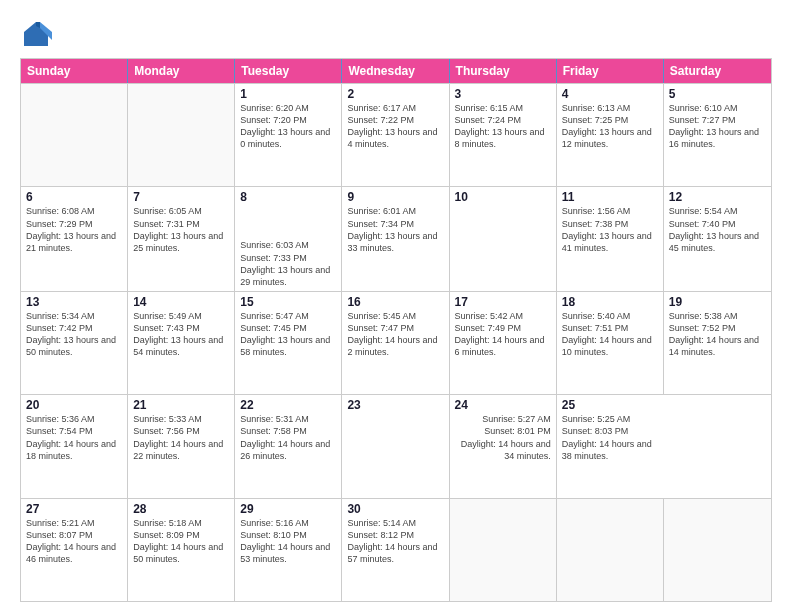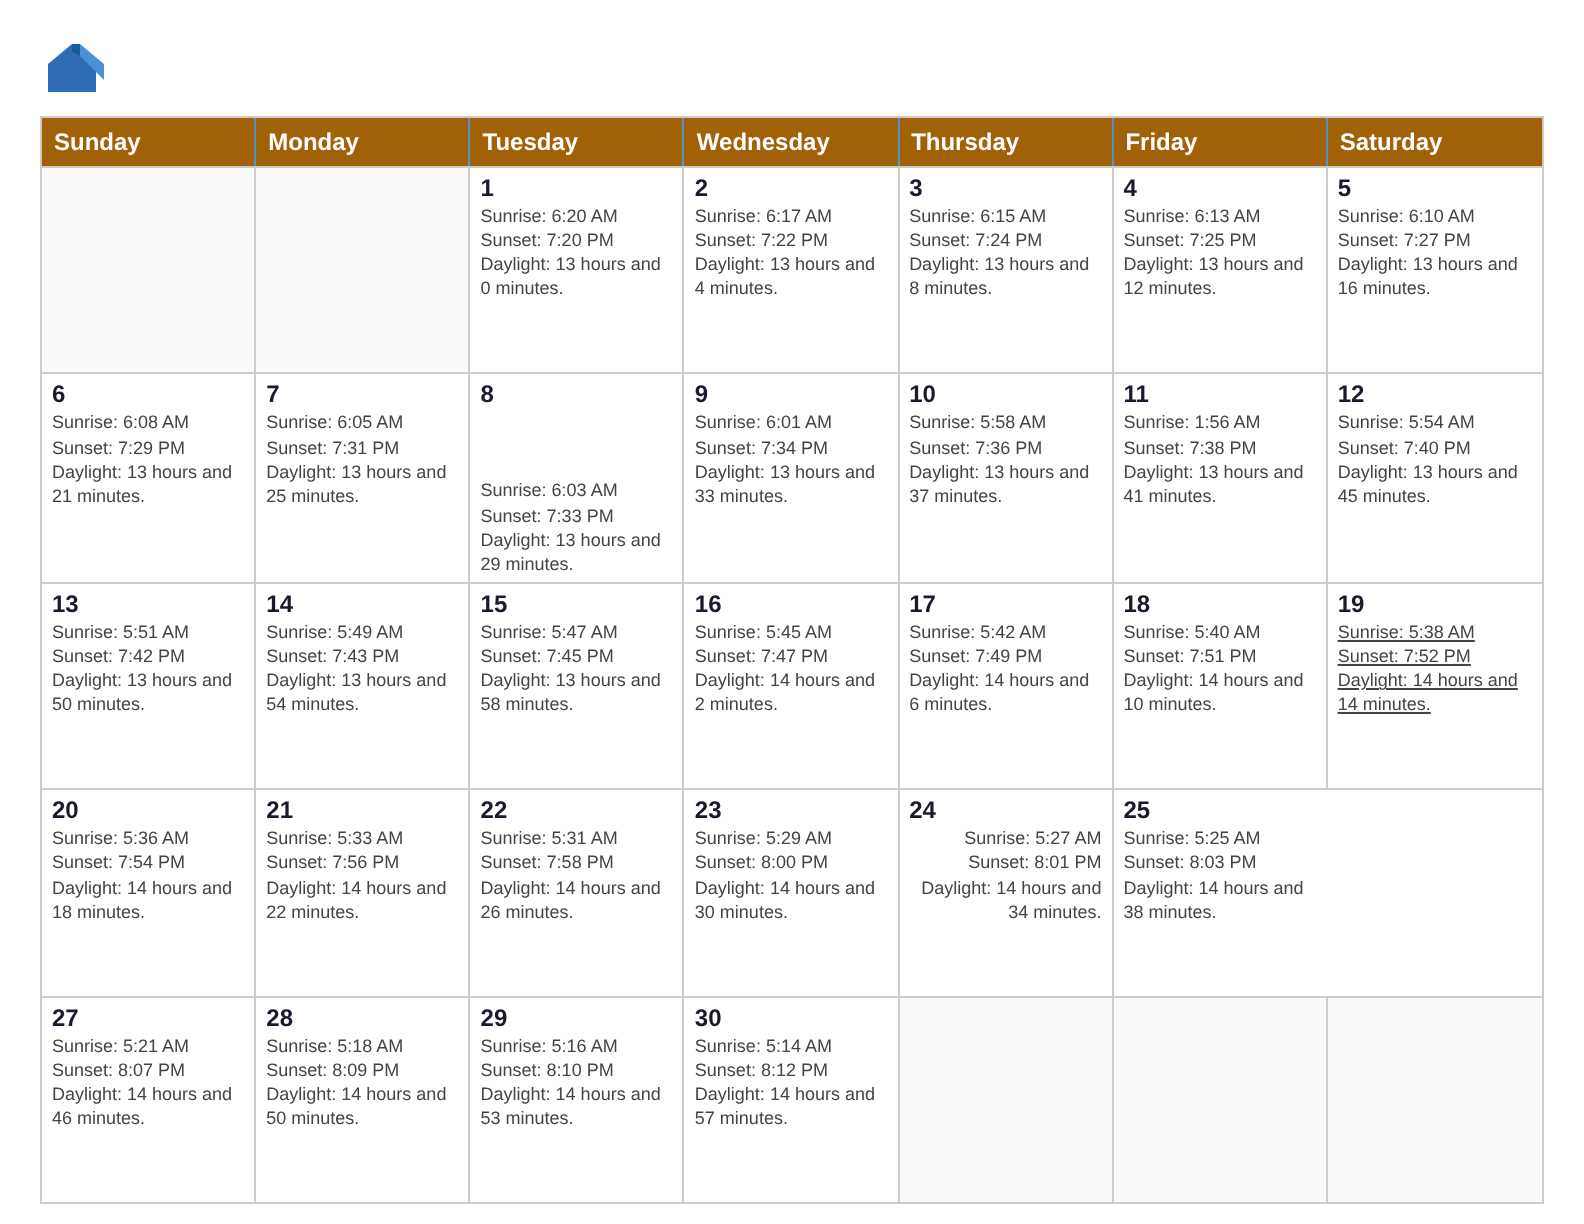--- a/index.html
+++ b/index.html
@@ -62,21 +62,21 @@
     }
     .calendar {
       flex: 1;
       display: flex;
       flex-direction: column;
       border: 1px solid #ccc;
     }
     .cal-header-row {
       display: grid;
       grid-template-columns: repeat(7, 1fr);
-      background: #a16207;
+      background: #ec4899;
     }
     .cal-header-cell {
       color: #fff;
       font-size: 12px;
       font-weight: bold;
       padding: 5px 6px;
       border-right: 1px solid #5590cc;
       text-align: left;
     }
     .cal-header-cell:last-child { border-right: none; }
@@ -201,41 +201,38 @@
 Daylight: 13 hours and 29 minutes.</div>
           </div>
           <div class="cal-cell">
             <span class="day-num">9</span>
             <div class="cell-info" style="white-space: pre-line;">Sunrise: 6:01 AM
 Sunset: 7:34 PM
 Daylight: 13 hours and 33 minutes.</div>
           </div>
           <div class="cal-cell">
             <span class="day-num">10</span>
-            <div class="cell-info" style="white-space: pre-line;">Sunrise: 5:58 AM
-Sunset: 7:36 PM
-Daylight: 13 hours and 37 minutes.</div>
           </div>
           <div class="cal-cell">
             <span class="day-num">11</span>
             <div class="cell-info" style="white-space: pre-line;">Sunrise: 1:56 AM
 Sunset: 7:38 PM
 Daylight: 13 hours and 41 minutes.</div>
           </div>
           <div class="cal-cell">
             <span class="day-num">12</span>
             <div class="cell-info" style="white-space: pre-line;">Sunrise: 5:54 AM
 Sunset: 7:40 PM
 Daylight: 13 hours and 45 minutes.</div>
           </div>
         </div>
         <div class="cal-row">
           <div class="cal-cell">
             <span class="day-num">13</span>
-            <div class="cell-info" style="white-space: pre-line;">Sunrise: 5:51 AM
+            <div class="cell-info" style="white-space: pre-line;">Sunrise: 5:34 AM
 Sunset: 7:42 PM
 Daylight: 13 hours and 50 minutes.</div>
           </div>
           <div class="cal-cell">
             <span class="day-num">14</span>
             <div class="cell-info" style="white-space: pre-line;">Sunrise: 5:49 AM
 Sunset: 7:43 PM
 Daylight: 13 hours and 54 minutes.</div>
           </div>
           <div class="cal-cell">
@@ -257,21 +254,21 @@
 Daylight: 14 hours and 6 minutes.</div>
           </div>
           <div class="cal-cell">
             <span class="day-num">18</span>
             <div class="cell-info" style="white-space: pre-line;">Sunrise: 5:40 AM
 Sunset: 7:51 PM
 Daylight: 14 hours and 10 minutes.</div>
           </div>
           <div class="cal-cell">
             <span class="day-num">19</span>
-            <div class="cell-info" style="white-space: pre-line; text-decoration: underline;">Sunrise: 5:38 AM
+            <div class="cell-info" style="white-space: pre-line;">Sunrise: 5:38 AM
 Sunset: 7:52 PM
 Daylight: 14 hours and 14 minutes.</div>
           </div>
         </div>
         <div class="cal-row">
           <div class="cal-cell">
             <span class="day-num">20</span>
             <div class="cell-info" style="white-space: pre-line;">Sunrise: 5:36 AM
 Sunset: 7:54 PM
 Daylight: 14 hours and 18 minutes.</div>
@@ -283,23 +280,20 @@
 Daylight: 14 hours and 22 minutes.</div>
           </div>
           <div class="cal-cell">
             <span class="day-num">22</span>
             <div class="cell-info" style="white-space: pre-line;">Sunrise: 5:31 AM
 Sunset: 7:58 PM
 Daylight: 14 hours and 26 minutes.</div>
           </div>
           <div class="cal-cell">
             <span class="day-num">23</span>
-            <div class="cell-info" style="white-space: pre-line;">Sunrise: 5:29 AM
-Sunset: 8:00 PM
-Daylight: 14 hours and 30 minutes.</div>
           </div>
           <div class="cal-cell">
             <span class="day-num">24</span>
             <div class="cell-info" style="white-space: pre-line; text-align: right;">Sunrise: 5:27 AM
 Sunset: 8:01 PM
 Daylight: 14 hours and 34 minutes.</div>
           </div>
           <div class="cal-cell">
             <span class="day-num">25</span>
             <div class="cell-info" style="white-space: pre-line;">Sunrise: 5:25 AM

